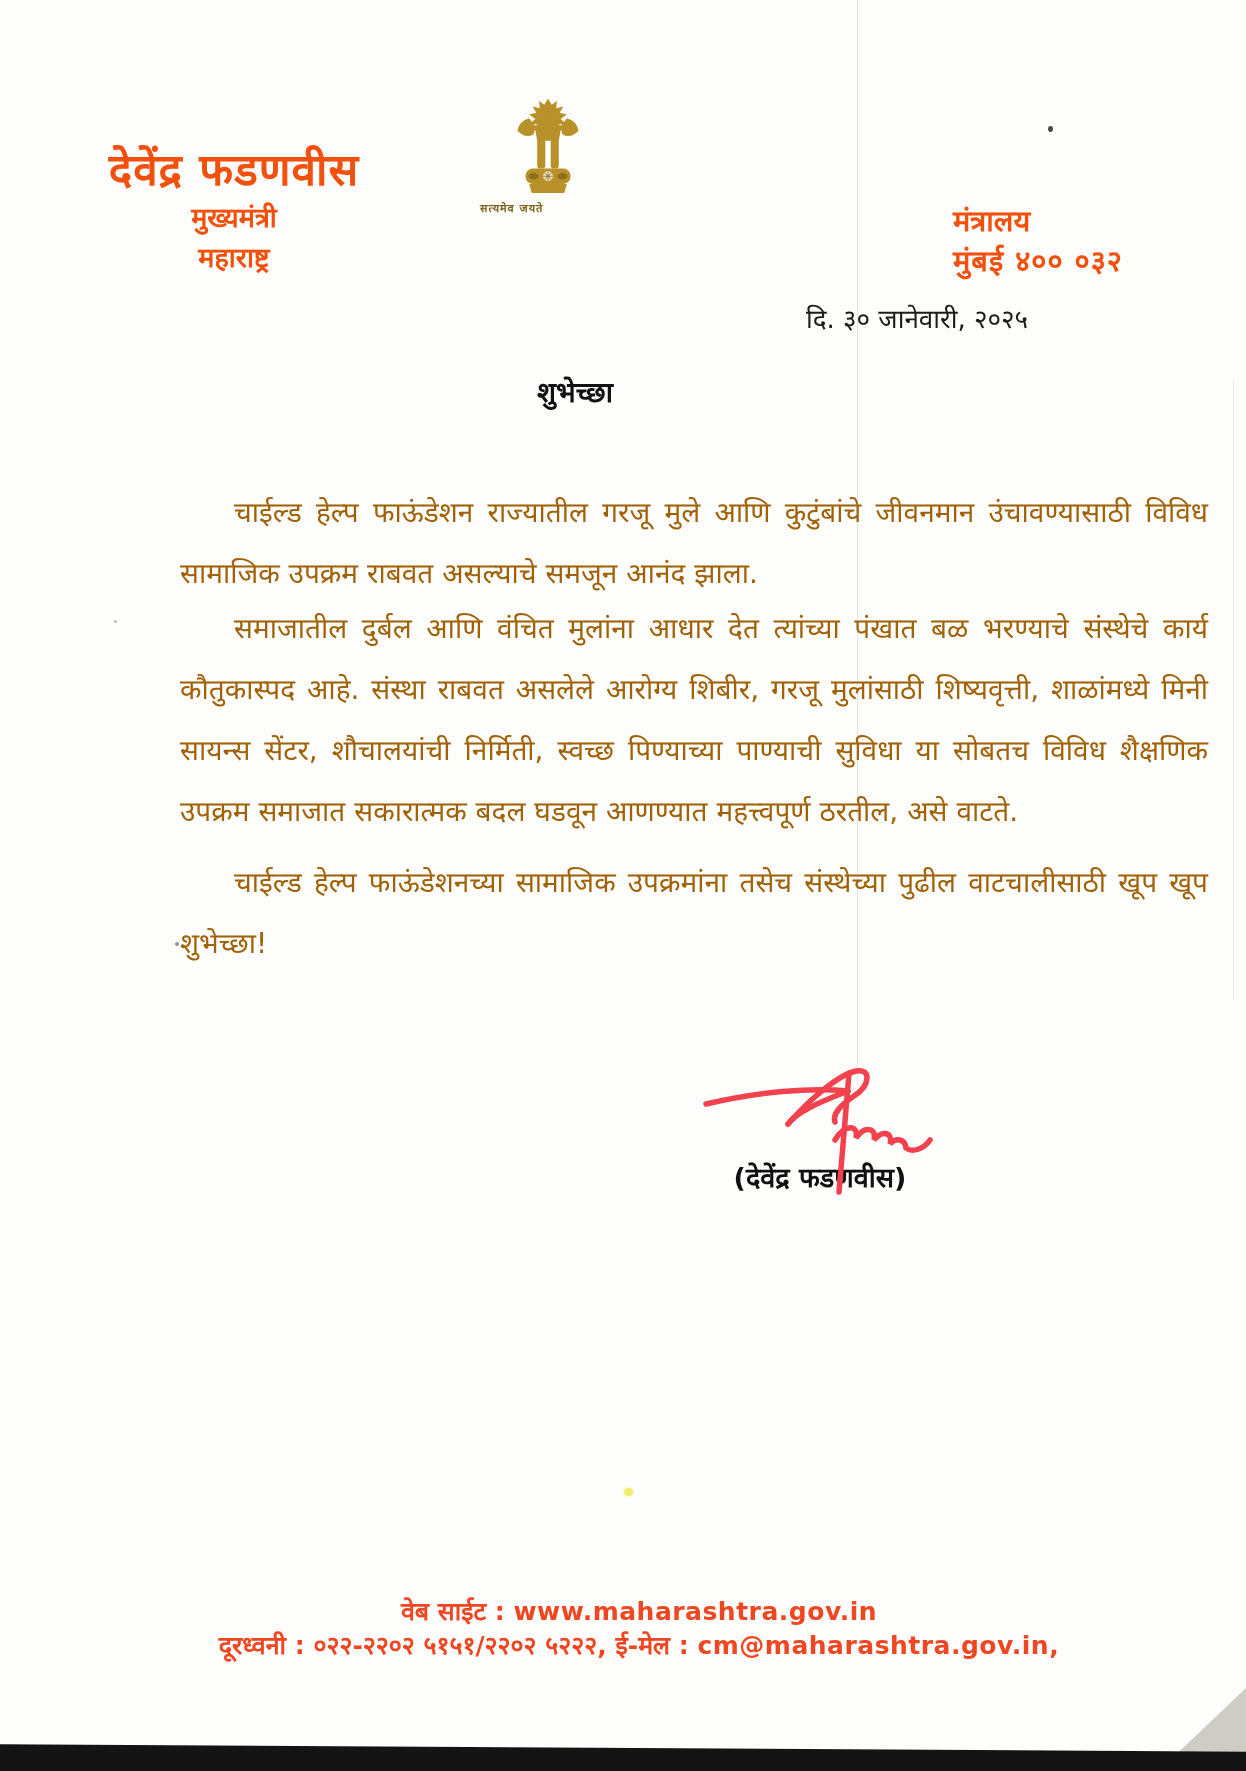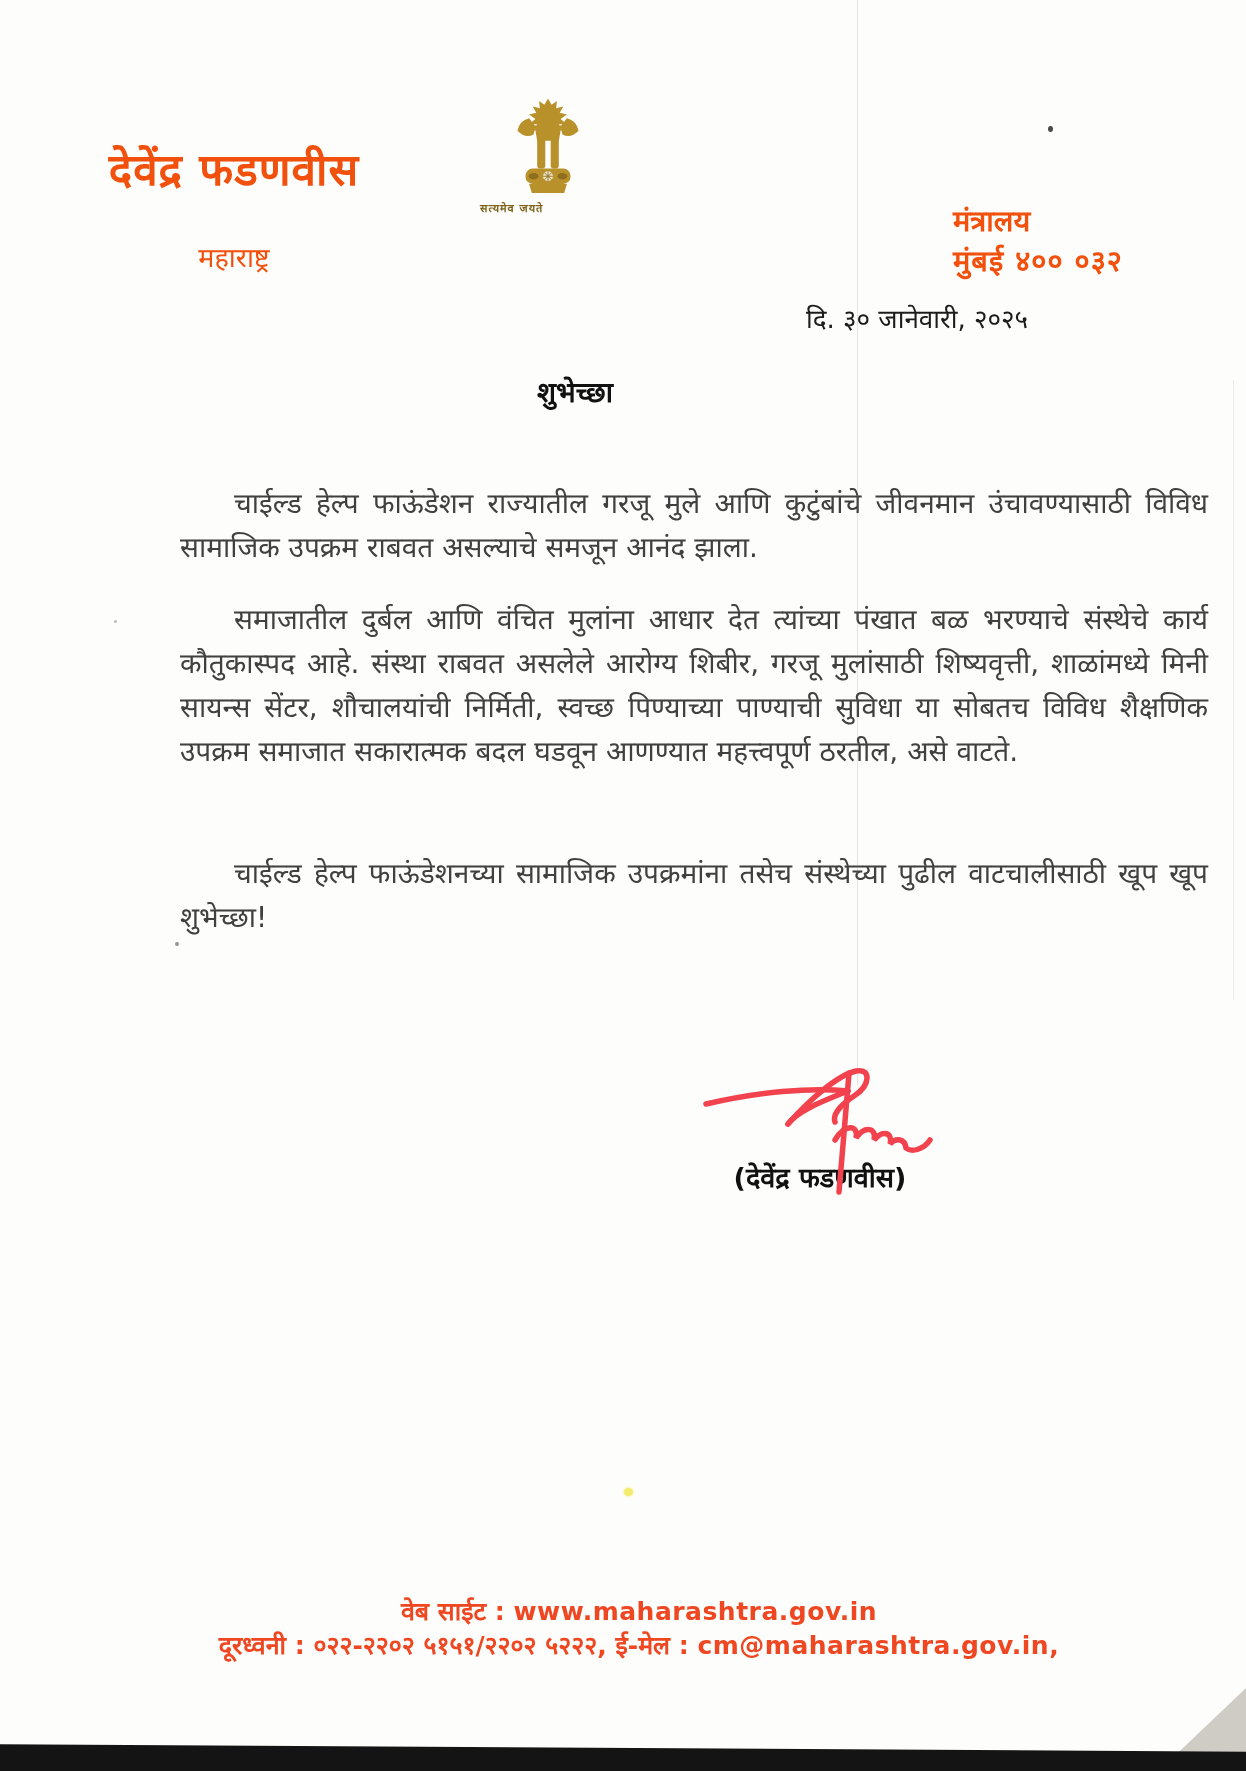--- a/index.html
+++ b/index.html
@@ -13,21 +13,21 @@
   .hdr-name{
     position:absolute;left:100px;top:138px;width:268px;text-align:center;
     font-size:44px;font-weight:bold;color:#f2500d;letter-spacing:1px;
   }
   .hdr-role{
     position:absolute;left:100px;top:198px;width:268px;text-align:center;
     font-size:27px;font-weight:bold;color:#f2500d;
   }
   .hdr-state{
     position:absolute;left:100px;top:238px;width:268px;text-align:center;
-    font-size:27px;font-weight:normal;color:#f2500d;
+    font-size:27px;font-weight:bold;color:#f2500d;
   }
   .emblem{position:absolute;left:503px;top:82px;width:90px;height:148px;}
   .emblem-caption{
     position:absolute;left:480px;top:200px;width:136px;text-align:left;
     font-size:11px;font-weight:bold;color:#7e621a;letter-spacing:1px;
   }
   .hdr-office{
     position:absolute;left:953px;top:200px;width:240px;
     font-size:29px;font-weight:bold;color:#f2500d;
   }
@@ -39,22 +39,22 @@
     position:absolute;left:806px;top:300px;width:300px;
     font-size:26px;color:#1c1c1c;
   }
   
   .subject{
     position:absolute;left:0;top:372px;width:1150px;text-align:center;
     font-size:28px;font-weight:bold;color:#111;
   }
   .para{
     position:absolute;left:180px;width:1028px;
-    font-size:28px;line-height:44px;text-align:justify;
-    text-indent:54px;color:#404040;
+    font-size:28px;line-height:61px;text-align:justify;
+    text-indent:54px;color:#a16207;
   }
   .para-1{top:482px;}
   .para-2{top:598px;}
   .para-3{top:852px;}
   
   .signature{position:absolute;left:698px;top:1052px;width:250px;height:155px;z-index:3;pointer-events:none;}
   .signatory{
     position:absolute;left:640px;top:1158px;width:360px;text-align:center;
     font-size:27px;font-weight:bold;color:#111;z-index:2;
   }
@@ -81,20 +81,21 @@
     position:absolute;left:-24px;top:1748px;width:1310px;height:46px;
     background:#141414;transform:rotate(0.35deg);
   }
 </style>
 </head>
 <body>
 
 <div class="page">
 
   <div class="hdr-name">देवेंद्र फडणवीस</div>
+  <div class="hdr-role">मुख्यमंत्री</div>
   <div class="hdr-state">महाराष्ट्र</div>
 
   <svg class="emblem" viewBox="0 0 100 132">
     <g fill="#b9912b">
       <path d="M50 2 l4 7 6-4 -1 8 8-2 -4 7 8 2 -7 5 6 5 -8 1 4 7 -8-2 1 8 -6-4 -3 7 -3-7 -6 4 1-8 -8 2 4-7 -8-1 6-5 -7-5 8-2 -4-7 8 2 -1-8 6 4z"></path>
       <circle cx="50" cy="19" r="8.5"></circle>
       <path d="M29 24 q-11 3 -13 14 q9 9 18 4 l2-9z"></path>
       <path d="M71 24 q11 3 13 14 q-9 9 -18 4 l-2-9z"></path>
       <path d="M35 32 h30 l-3 17 h-24z"></path>
       <rect x="38" y="46" width="9" height="34" rx="3.5"></rect>

